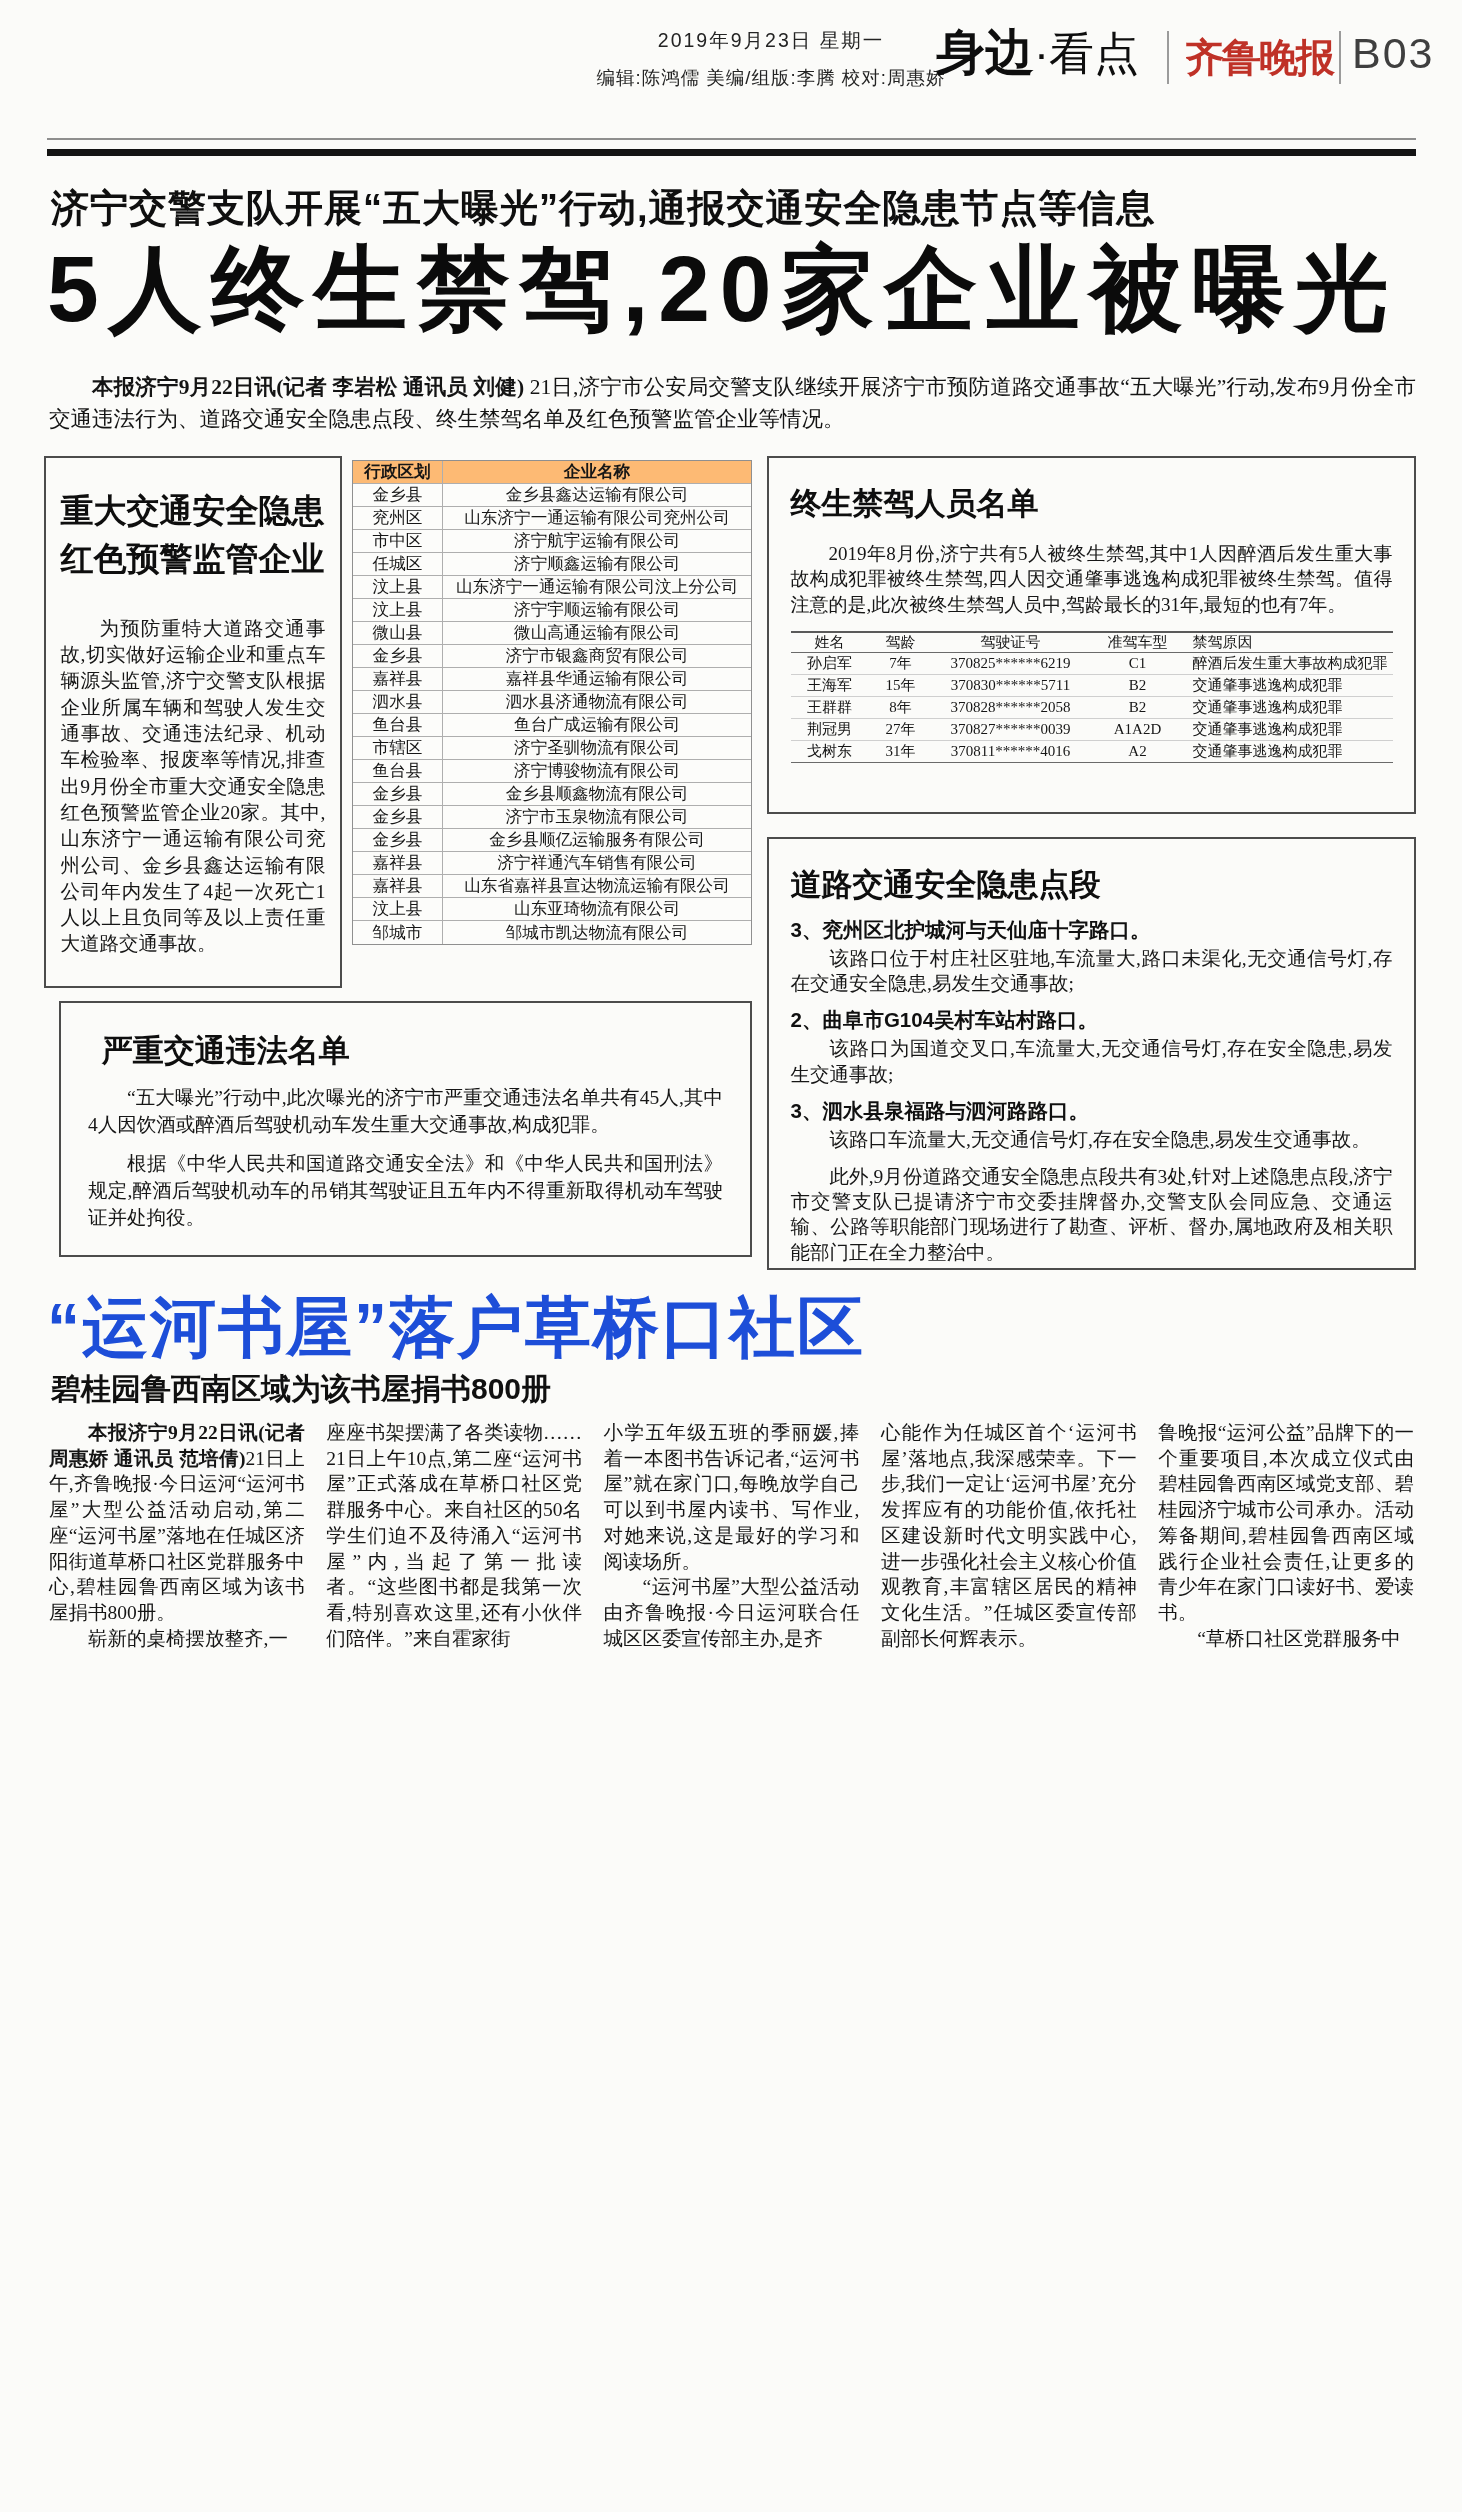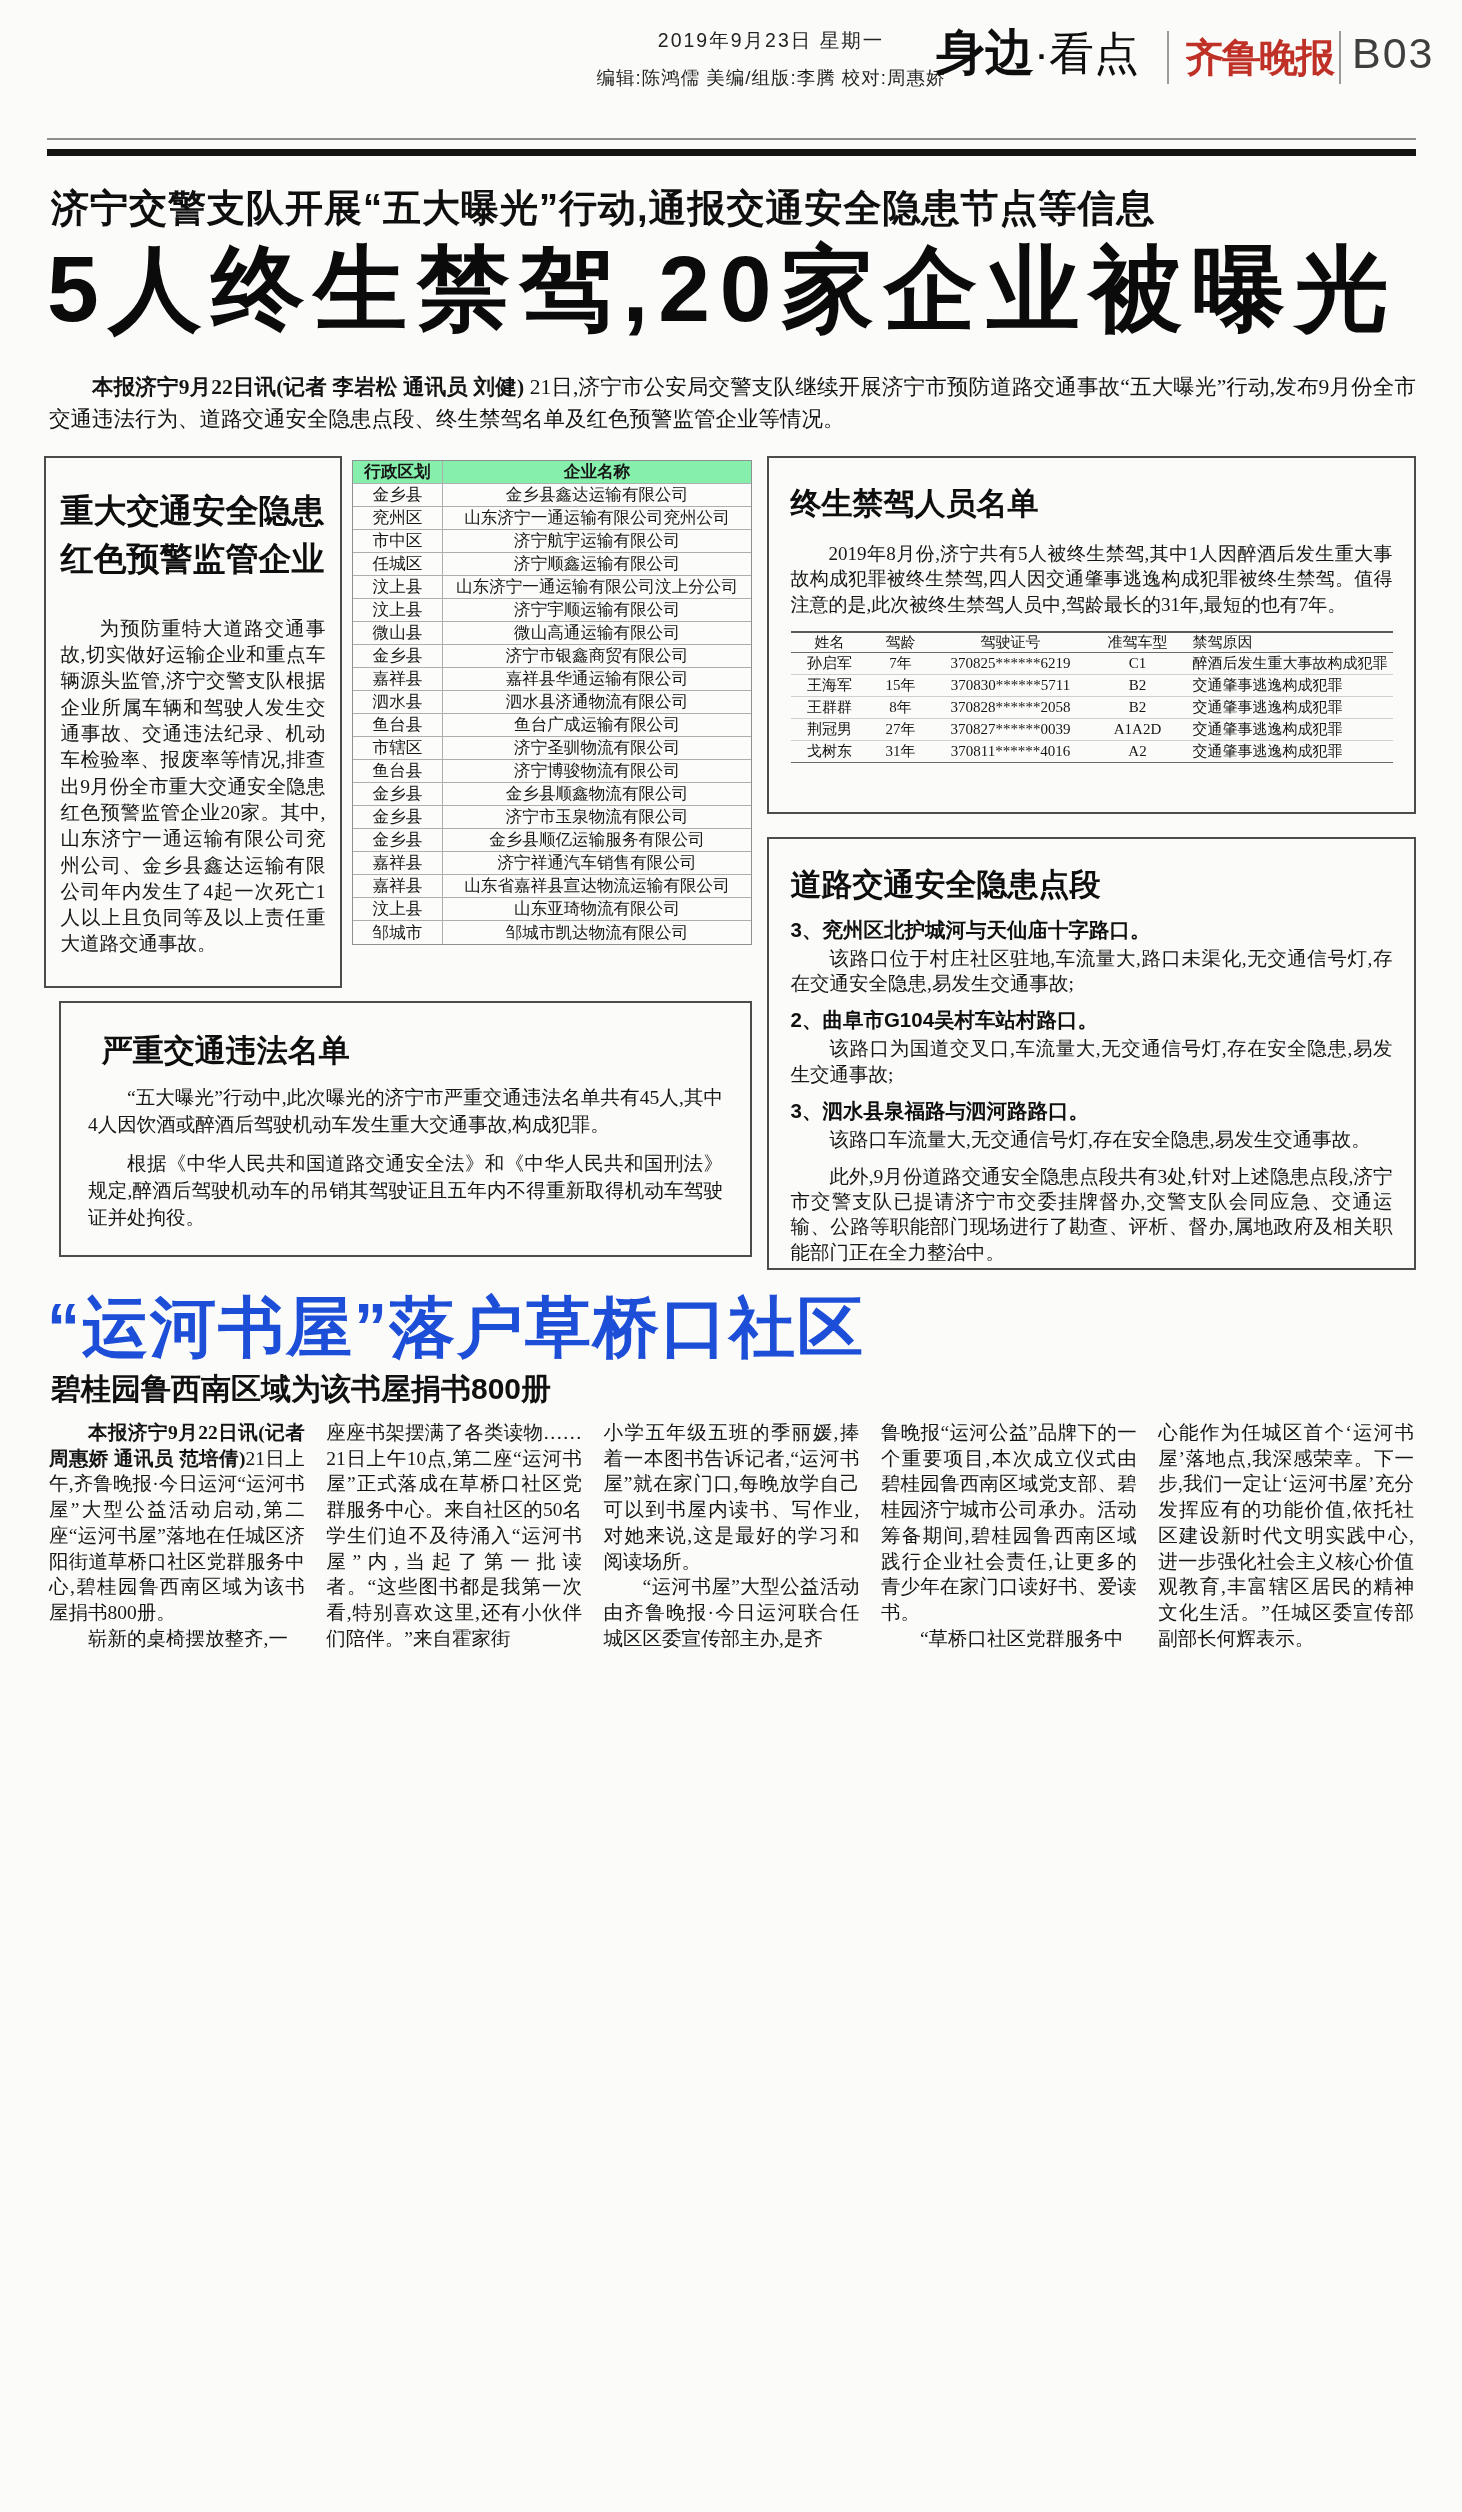--- a/index.html
+++ b/index.html
@@ -47,21 +47,21 @@
   .box { position:absolute; border:2px solid #4c4c4c; overflow:hidden; background:transparent; }
 
   .box1 { left:44px; top:456px; width:298px; height:532px; padding:29px 14.6px 0; }
   .box1-title { font-family:"Liberation Sans", sans-serif; font-weight:900; font-size:33px; line-height:1.45; color:#0e0e0e; }
   .box1-body { margin-top:33px; font-size:19.5px; line-height:1.35; text-align:justify; text-indent:2em; }
 
   .company-table { position:absolute; left:352px; top:460px; width:400px;
                    border:1px solid #8f8f8f; background:#fcfcfa; font-size:16.6px; }
   .ct-row { display:flex; height:23px; align-items:stretch; border-bottom:1px solid #aeaeae; }
   .ct-body .ct-row:last-child { border-bottom:none; }
-  .ct-head { background:#86efac; font-weight:bold; height:23.4px; }
+  .ct-head { background:#fdba74; font-weight:bold; height:23.4px; }
   .ct-c1 { flex:none; width:90px; border-right:1px solid #aeaeae;
            display:flex; align-items:center; justify-content:center; }
   .ct-c2 { flex:1; display:flex; align-items:center; justify-content:center; white-space:nowrap; }
 
   .box-h { font-family:"Liberation Sans", sans-serif; font-weight:900; font-size:31px; color:#0e0e0e; }
 
   .box3 { left:767px; top:456px; width:649px; height:358px; padding:25px 21.5px 0; }
   .box3-intro { margin-top:15.6px; font-size:19px; line-height:1.35; text-indent:2em; text-align:justify; }
   .ban-table { margin-top:13.7px; font-size:15px; }
   .bt-row { display:flex; height:22px; align-items:center; border-bottom:1px solid #cfcfcf; }
@@ -318,22 +318,22 @@
       <p class="indent">崭新的桌椅摆放整齐,一</p>
     </div>
     <div class="bk-col">
       <p>座座书架摆满了各类读物……21日上午10点,第二座“运河书屋”正式落成在草桥口社区党群服务中心。来自社区的50名学生们迫不及待涌入“运河书屋”内,当起了第一批读者。“这些图书都是我第一次看,特别喜欢这里,还有小伙伴们陪伴。”来自霍家街</p>
     </div>
     <div class="bk-col">
       <p>小学五年级五班的季丽媛,捧着一本图书告诉记者,“运河书屋”就在家门口,每晚放学自己可以到书屋内读书、写作业,对她来说,这是最好的学习和阅读场所。</p>
       <p class="indent">“运河书屋”大型公益活动由齐鲁晚报·今日运河联合任城区区委宣传部主办,是齐</p>
     </div>
     <div class="bk-col">
+      <p>心能作为任城区首个‘运河书屋’落地点,我深感荣幸。下一步,我们一定让‘运河书屋’充分发挥应有的功能价值,依托社区建设新时代文明实践中心,进一步强化社会主义核心价值观教育,丰富辖区居民的精神文化生活。”任城区委宣传部副部长何辉表示。</p>
+    </div>
+    <div class="bk-col">
       <p>鲁晚报“运河公益”品牌下的一个重要项目,本次成立仪式由碧桂园鲁西南区域党支部、碧桂园济宁城市公司承办。活动筹备期间,碧桂园鲁西南区域践行企业社会责任,让更多的青少年在家门口读好书、爱读书。</p>
       <p class="indent">“草桥口社区党群服务中</p>
     </div>
-    <div class="bk-col">
-      <p>心能作为任城区首个‘运河书屋’落地点,我深感荣幸。下一步,我们一定让‘运河书屋’充分发挥应有的功能价值,依托社区建设新时代文明实践中心,进一步强化社会主义核心价值观教育,丰富辖区居民的精神文化生活。”任城区委宣传部副部长何辉表示。</p>
-    </div>
   </div>
 
 </div>
 
 
 </body></html>

